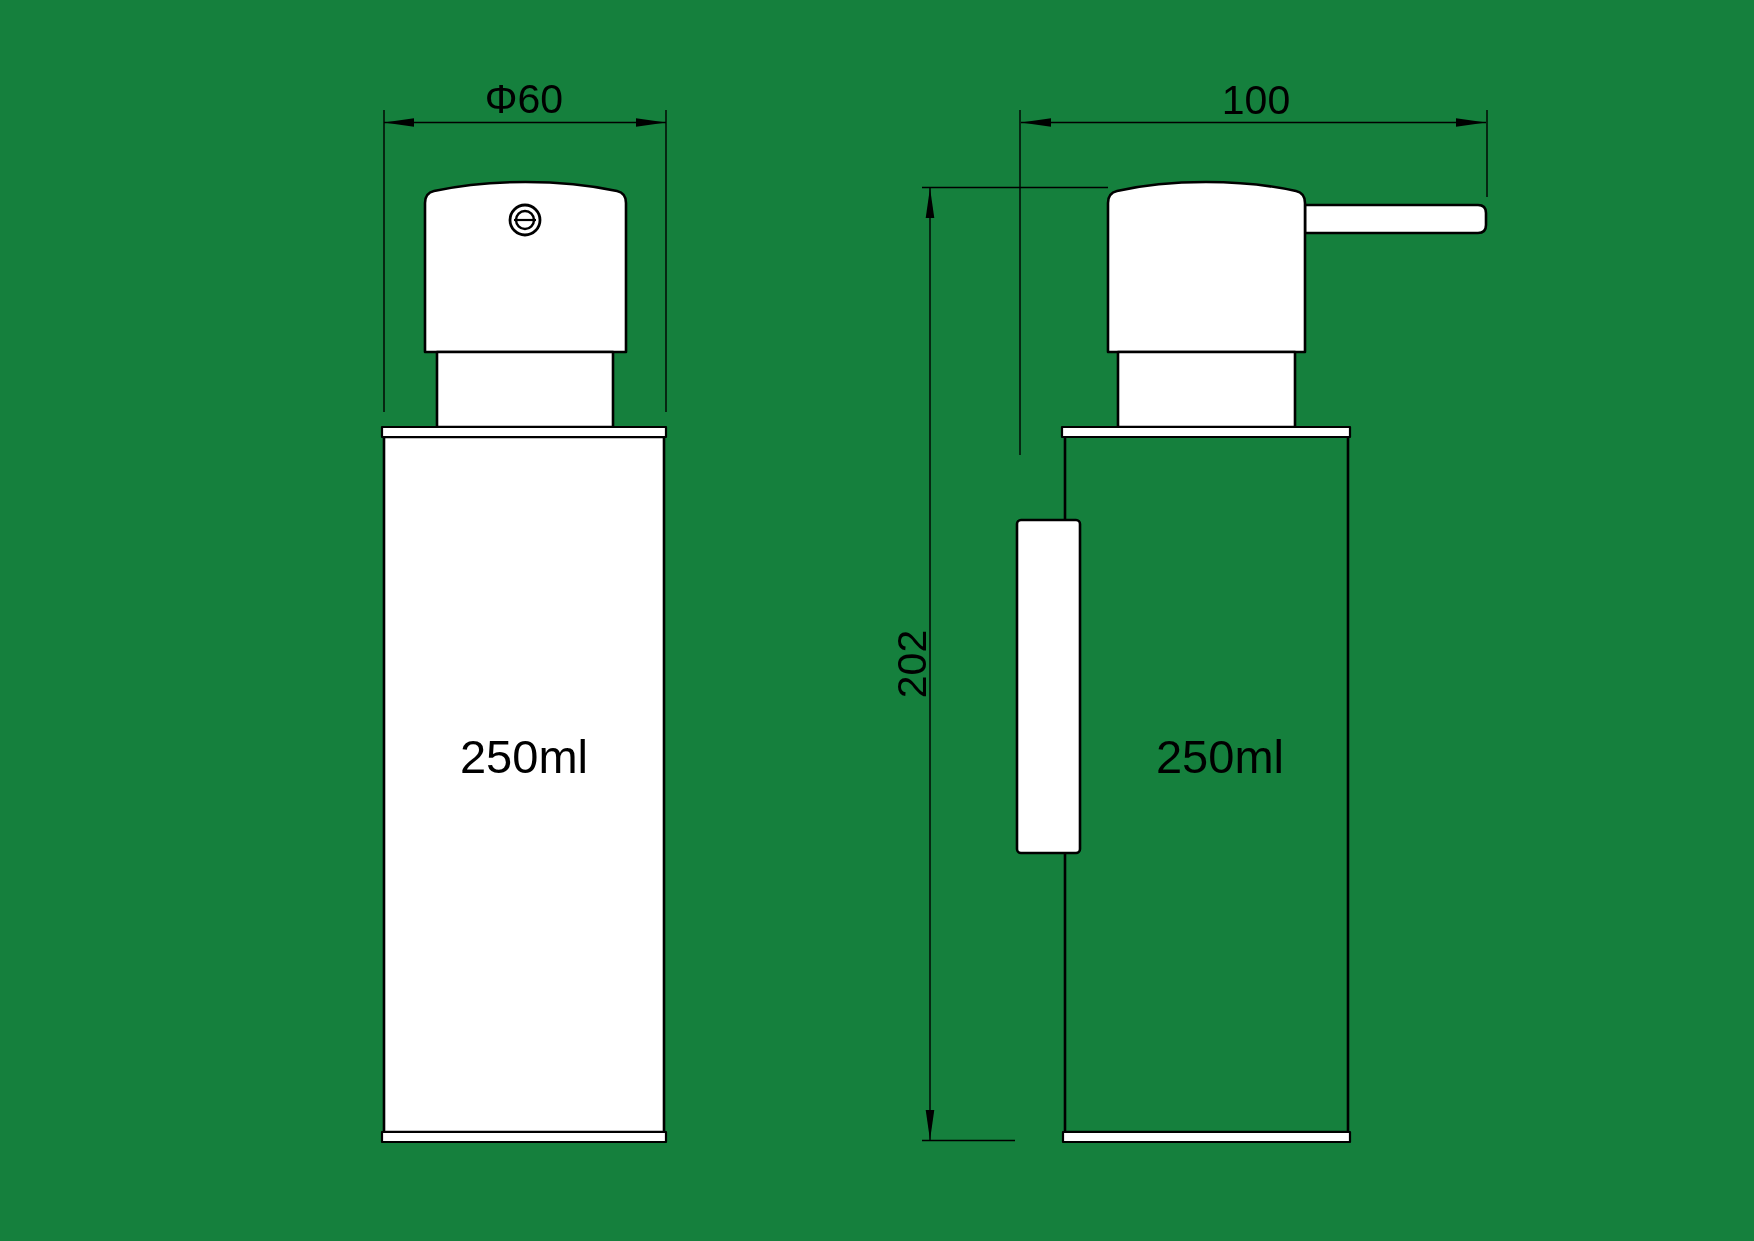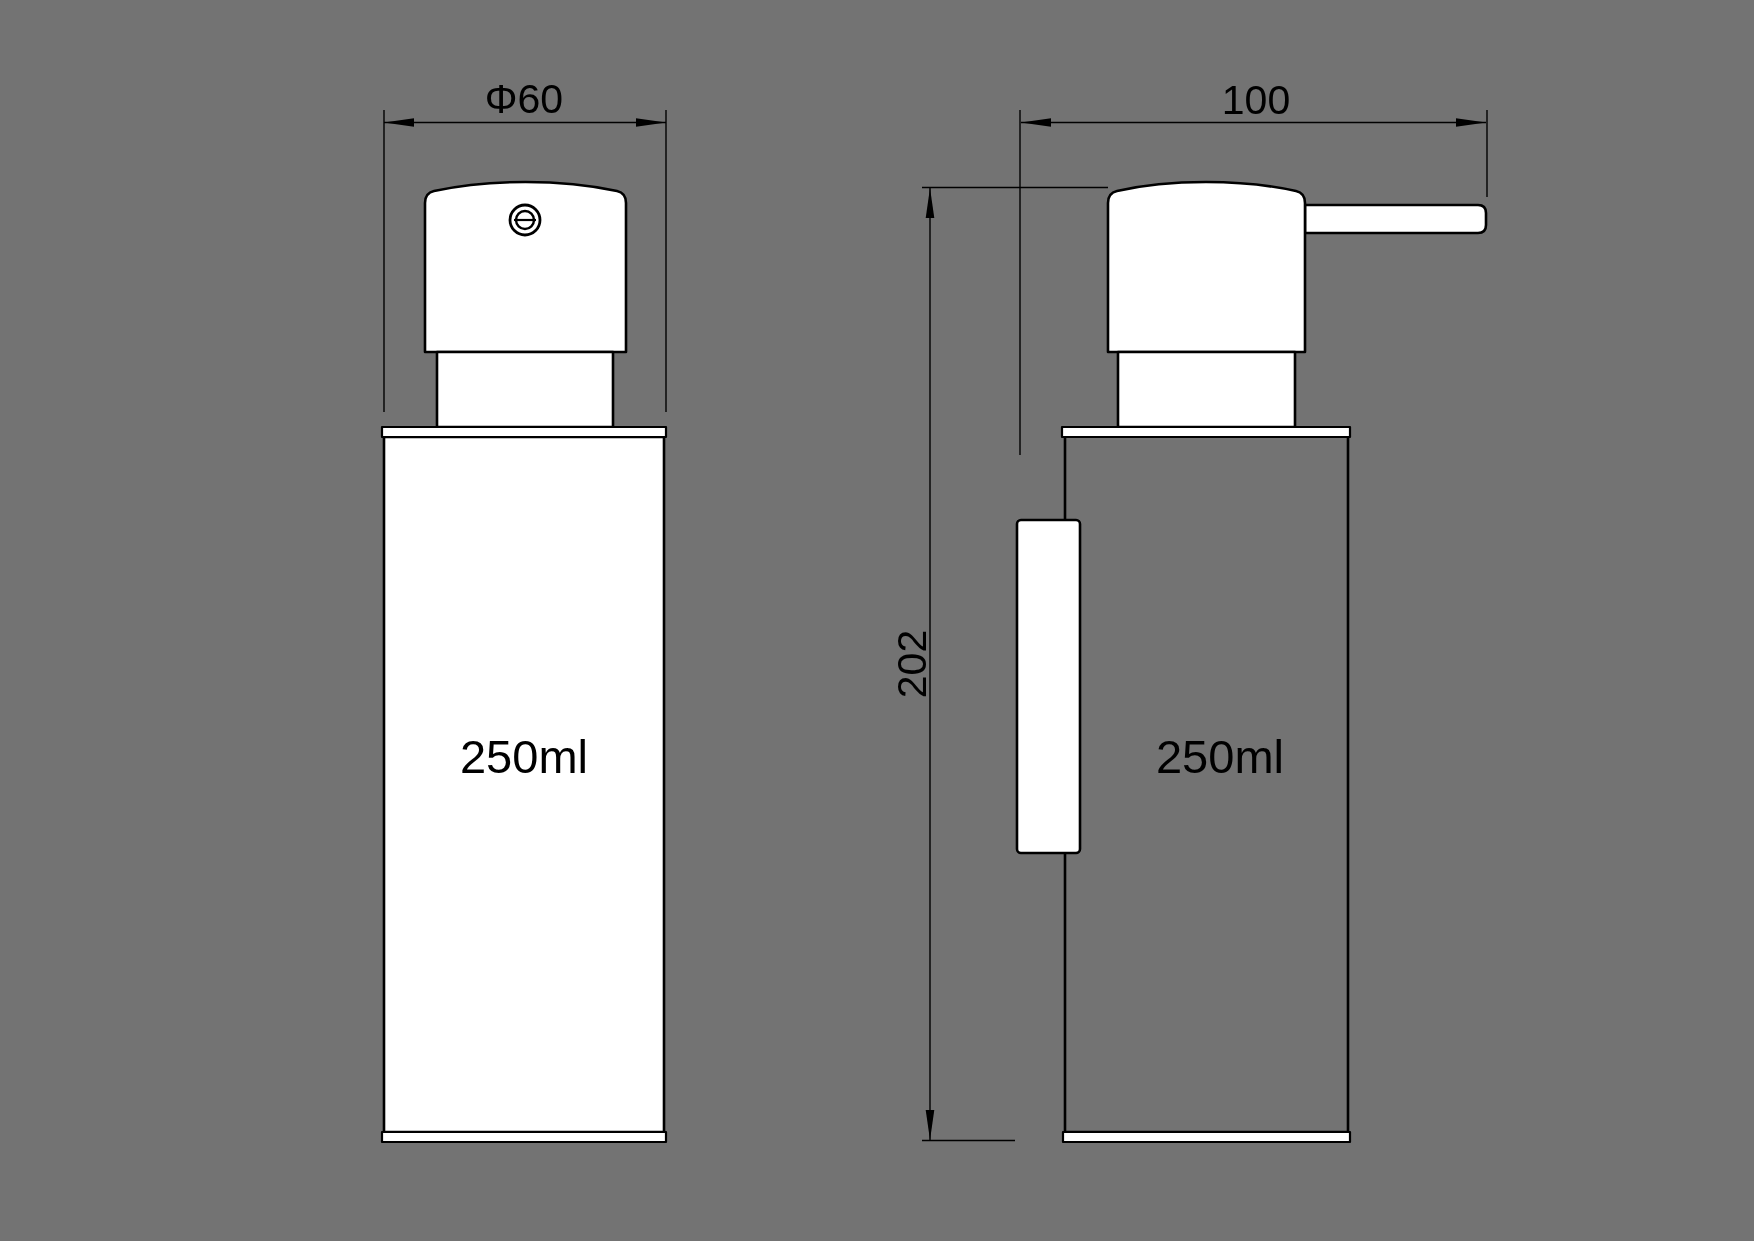--- a/index.html
+++ b/index.html
@@ -7,21 +7,21 @@
     padding: 0;
     background: #ffffff;
     width: 1754px;
     height: 1241px;
     overflow: hidden;
   }
   .canvas-wrap {
     position: relative;
     width: 1754px;
     height: 1241px;
-    background: #737373;
+    background: #15803d;
   }
   svg { display: block; }
 
   
   .obj {
     fill: #ffffff;
     stroke: #000000;
     stroke-width: 2.6;
     stroke-linejoin: round;
     stroke-linecap: round;

